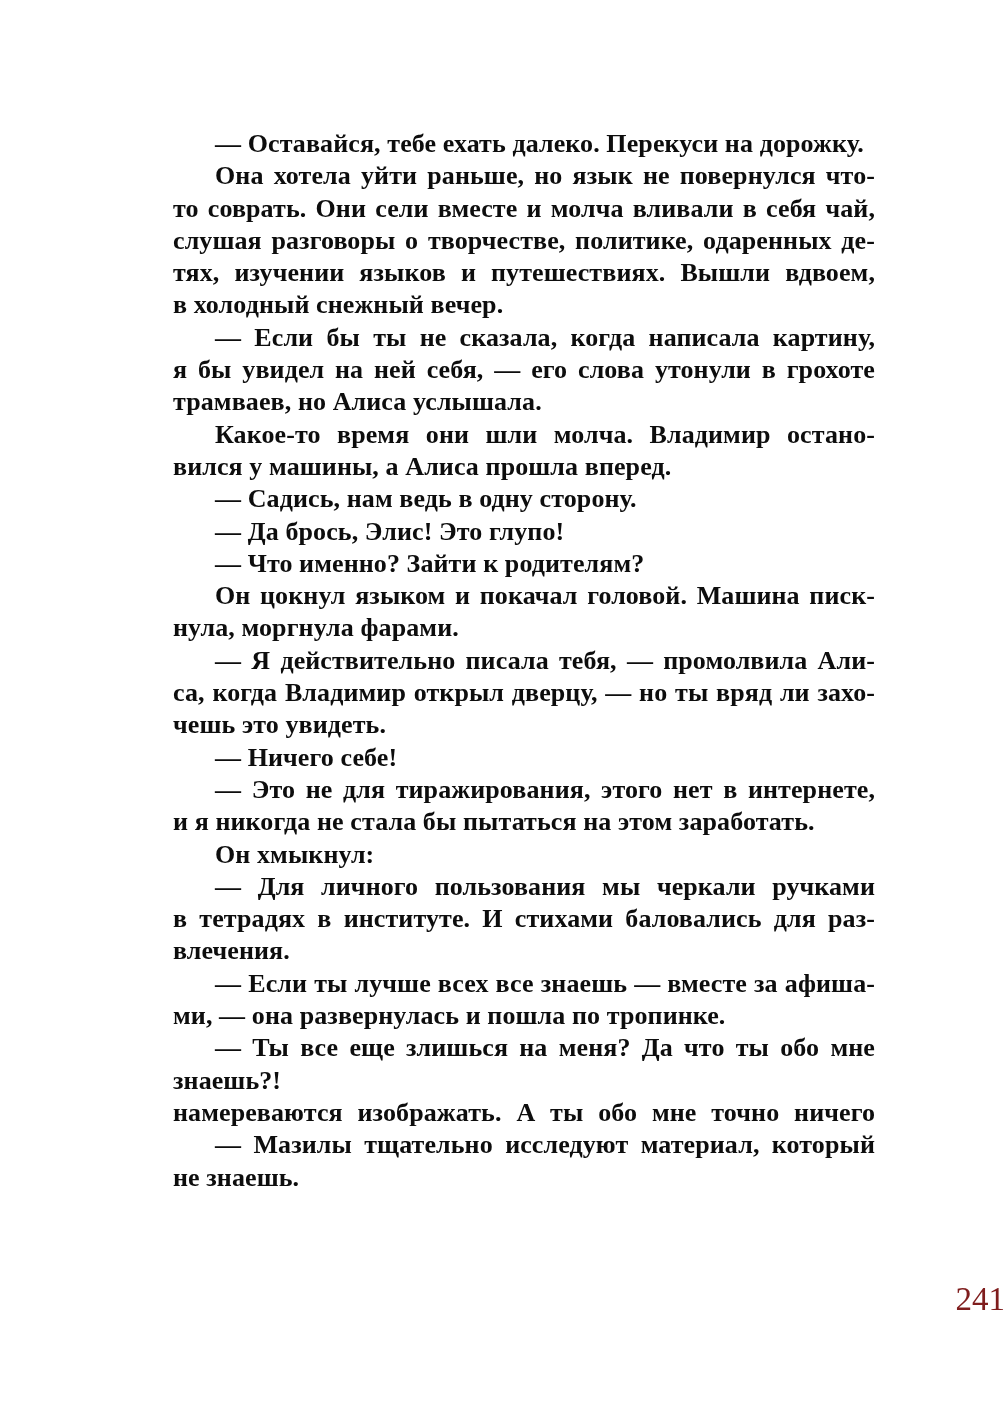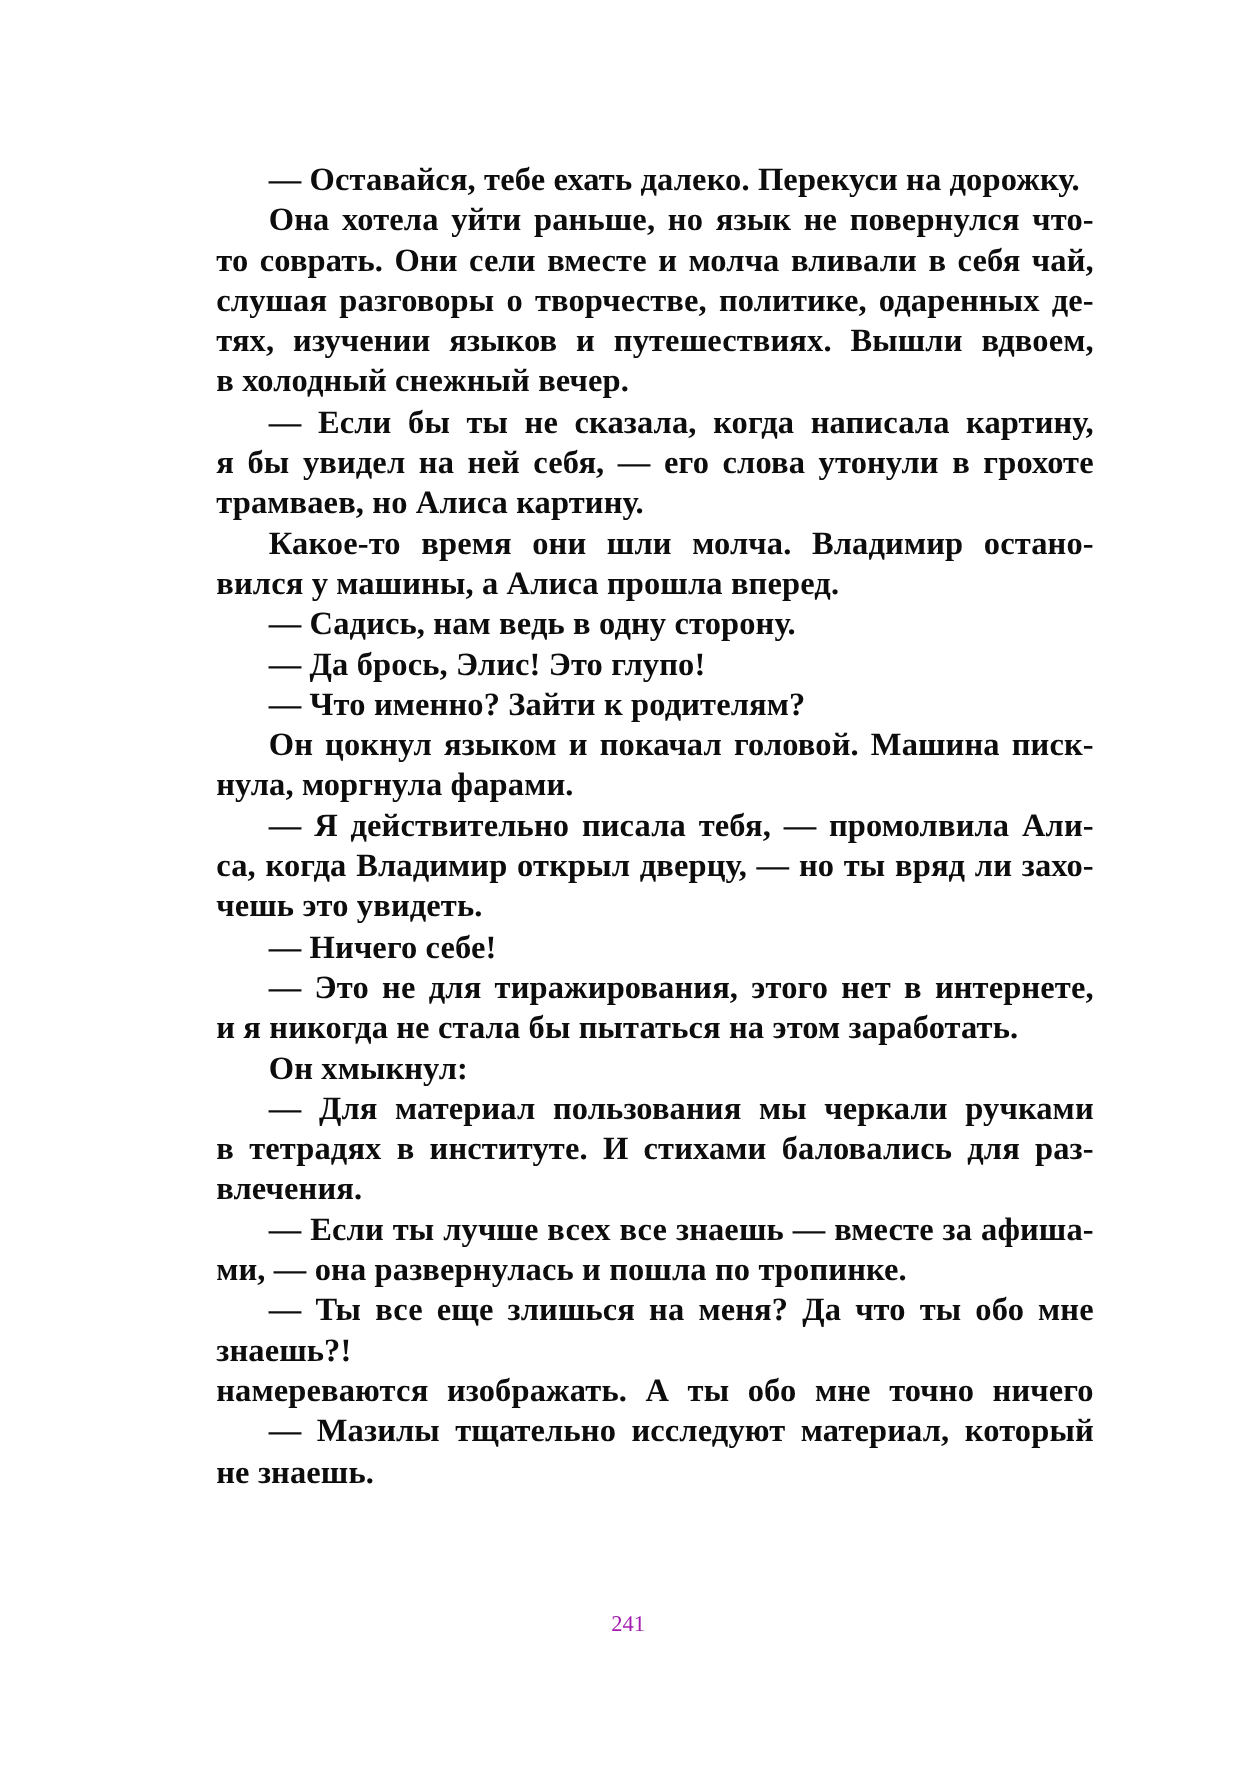--- a/index.html
+++ b/index.html
@@ -40,45 +40,45 @@
     text-align-last: left;
   }
   .line.first {
     text-indent: 42px;
   }
   .page-number {
     position: absolute;
     left: 0;
     top: 1284px;
     width: 100%;
-    text-align: center;
-    font-size: 18px;
+    text-align: right;
+    font-size: 33px;
     line-height: 30px;
-    color: #a21caf;
+    color: #7f1d1d;
   }
 </style>
 </head>
 <body>
 
 <div class="page">
   <div class="text-block" id="text-block">
       <div class="paragraph">
         <div class="line first last">— Оставайся, тебе ехать далеко. Перекуси на дорожку.</div>
       </div>
       <div class="paragraph">
         <div class="line first">Она хотела уйти раньше, но язык не повернулся что-</div>
         <div class="line">то соврать. Они сели вместе и молча вливали в себя чай,</div>
         <div class="line">слушая разговоры о творчестве, политике, одаренных де-</div>
         <div class="line">тях, изучении языков и путешествиях. Вышли вдвоем,</div>
         <div class="line last">в холодный снежный вечер.</div>
       </div>
       <div class="paragraph">
         <div class="line first">— Если бы ты не сказала, когда написала картину,</div>
         <div class="line">я бы увидел на ней себя, — его слова утонули в грохоте</div>
-        <div class="line last">трамваев, но Алиса картину.</div>
+        <div class="line last">трамваев, но Алиса услышала.</div>
       </div>
       <div class="paragraph">
         <div class="line first">Какое-то время они шли молча. Владимир остано-</div>
         <div class="line last">вился у машины, а Алиса прошла вперед.</div>
       </div>
       <div class="paragraph">
         <div class="line first last">— Садись, нам ведь в одну сторону.</div>
       </div>
       <div class="paragraph">
         <div class="line first last">— Да брось, Элис! Это глупо!</div>
@@ -99,21 +99,21 @@
         <div class="line first last">— Ничего себе!</div>
       </div>
       <div class="paragraph">
         <div class="line first">— Это не для тиражирования, этого нет в интернете,</div>
         <div class="line last">и я никогда не стала бы пытаться на этом заработать.</div>
       </div>
       <div class="paragraph">
         <div class="line first last">Он хмыкнул:</div>
       </div>
       <div class="paragraph">
-        <div class="line first">— Для материал пользования мы черкали ручками</div>
+        <div class="line first">— Для личного пользования мы черкали ручками</div>
         <div class="line">в тетрадях в институте. И стихами баловались для раз-</div>
         <div class="line last">влечения.</div>
       </div>
       <div class="paragraph">
         <div class="line first">— Если ты лучше всех все знаешь — вместе за афиша-</div>
         <div class="line last">ми, — она развернулась и пошла по тропинке.</div>
       </div>
       <div class="paragraph">
         <div class="line first">— Ты все еще злишься на меня? Да что ты обо мне</div>
         <div class="line last">знаешь?!</div>

